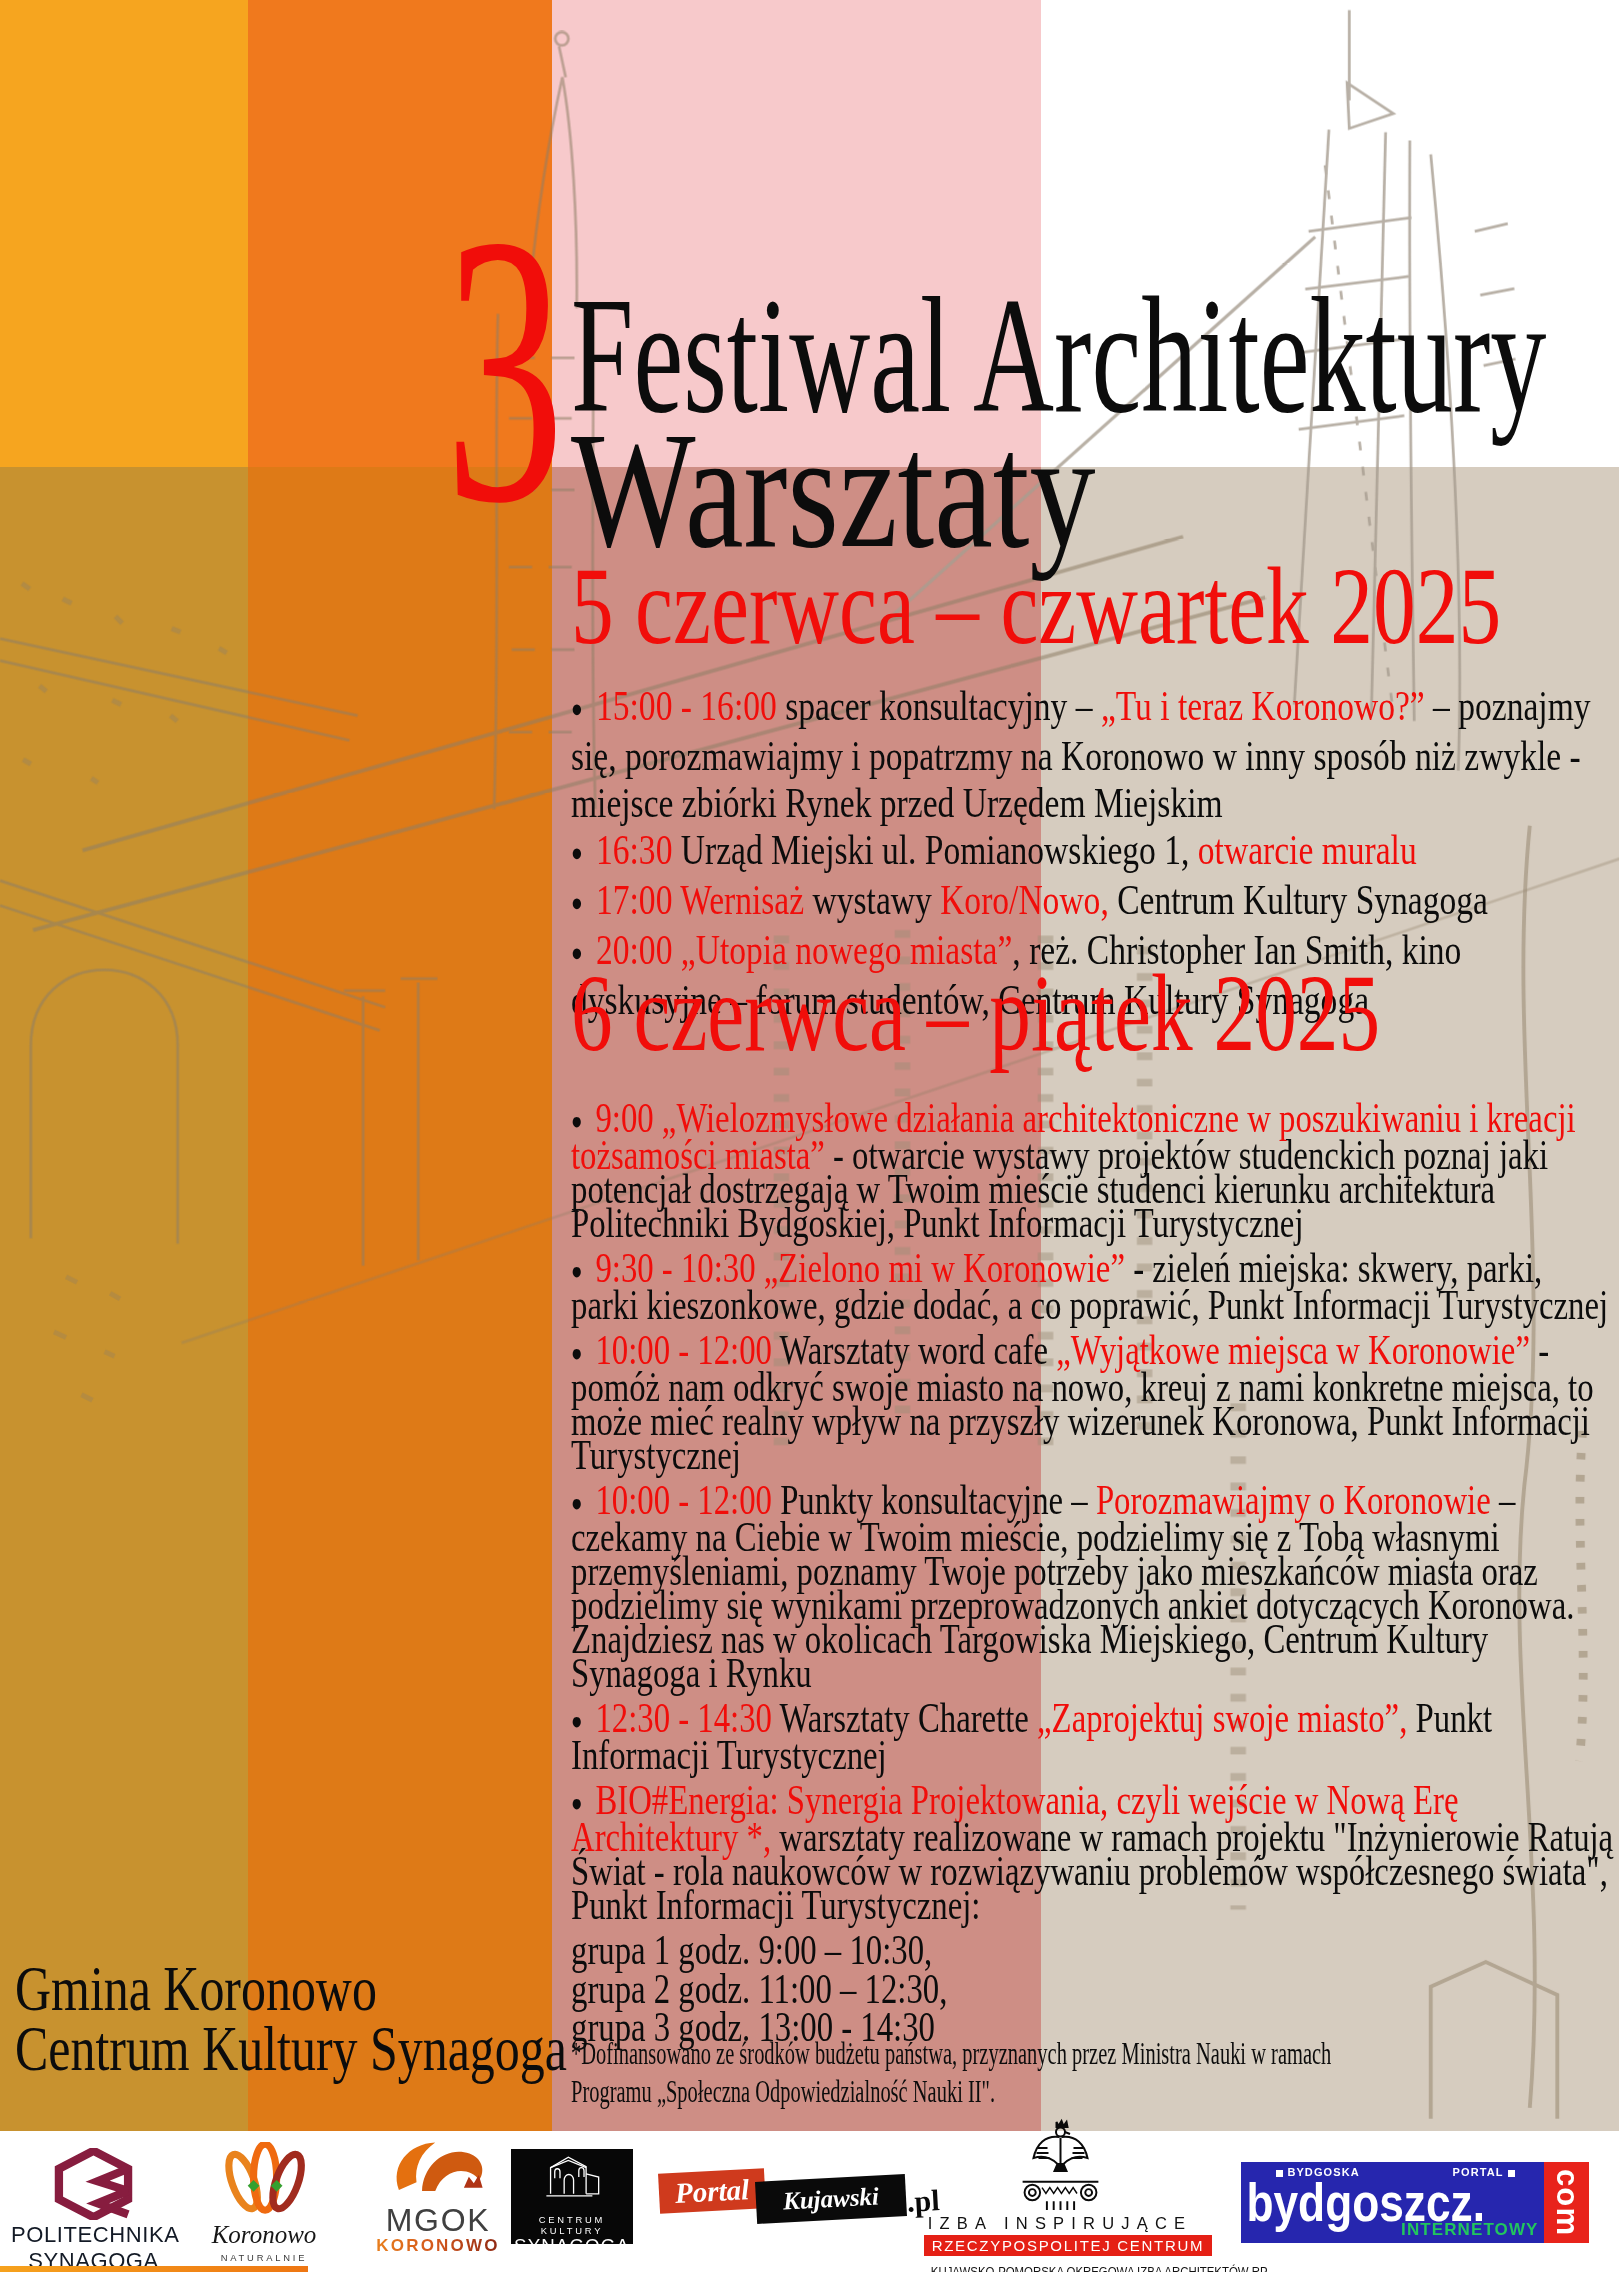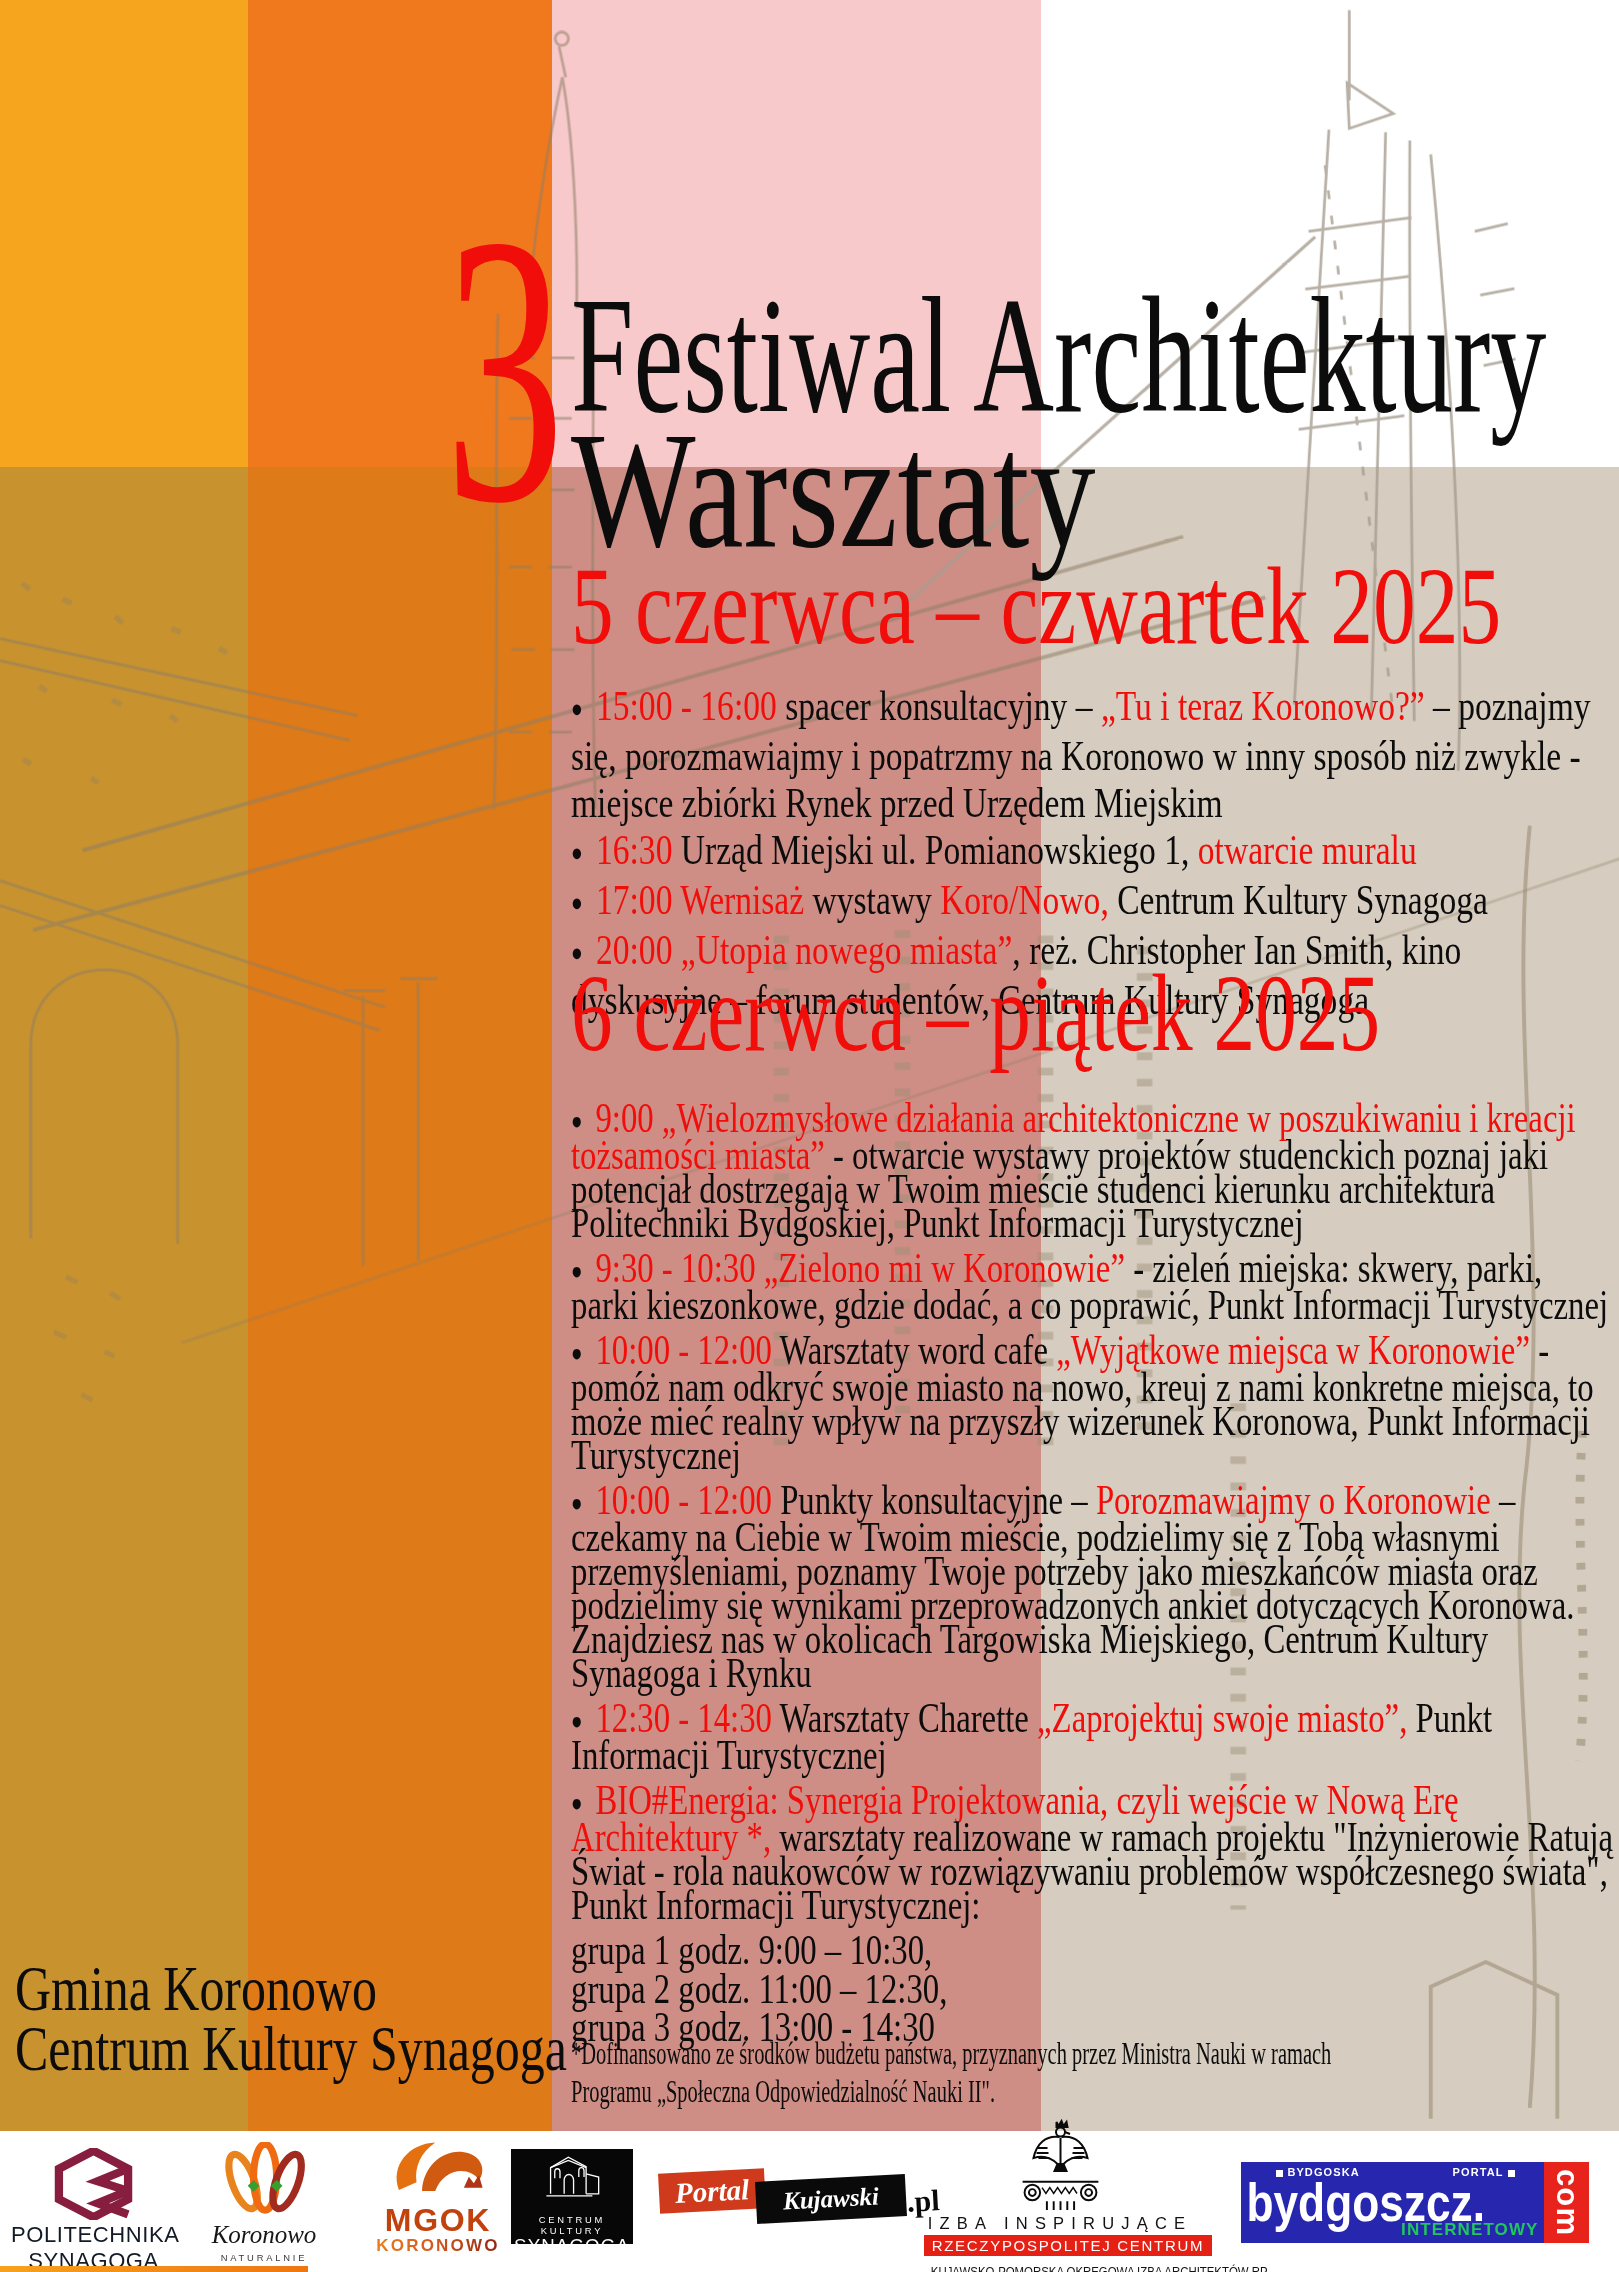--- a/index.html
+++ b/index.html
@@ -28,21 +28,21 @@
   .org{font-size:64px;line-height:61px;color:var(--ink);transform:scaleX(.78);white-space:nowrap}
   .footerband{position:absolute;left:0;top:2131px;width:1620px;height:142px;background:#fff;z-index:3}
   .logo{position:absolute;font-family:"Liberation Sans","DejaVu Sans",sans-serif}
   .pb{left:11px;top:16.5px;width:165px;text-align:center;color:#131a26}
   .pb .l1,.pb .l2{font-size:22px;font-weight:normal;letter-spacing:0.6px}
   .pb .l3{font-size:13.2px;margin-top:1.1px}
   .kor{left:187px;top:11px;width:154px;text-align:center}
   .kor .scr{font-family:"Liberation Serif",serif;font-style:italic;font-size:25px;color:#161616}
   .kor .sub{font-size:9.4px;letter-spacing:2.8px;color:#3a3a3a;margin-top:3.3px}
   .mgok{left:358px;top:5.5px;width:160px;text-align:center}
-  .mgok .acr{font-size:32px;font-weight:bold;color:#c2410c;letter-spacing:1.7px;line-height:1}
+  .mgok .acr{font-size:32px;font-weight:normal;color:#404040;letter-spacing:1.7px;line-height:1}
   .mgok .city{font-size:17px;font-weight:bold;letter-spacing:2.2px;
     background:linear-gradient(90deg,#ef8a1d,#d2561c,#7a1a10);-webkit-background-clip:text;background-clip:text;color:transparent}
   .cks{left:511px;top:18px;width:122px;height:95px;background:#070707;color:#fff;text-align:center;padding-top:3.3px}
   .cks .c1{font-size:9.4px;letter-spacing:2.8px;margin-top:14px}
   .cks .c2{font-size:18.7px;letter-spacing:1.1px;line-height:1.05}
   .cks .c3{font-size:8.3px;letter-spacing:3.9px;margin-top:1.7px}
   .pk-red{left:659px;top:40px;width:106px;height:40px;background:#CF3A1D;transform:rotate(-3deg);
      display:flex;align-items:center;justify-content:center}
   .pk-red span{font-family:"Liberation Serif",serif;font-style:italic;font-weight:bold;font-size:29px;color:#fff}
   .pk-black{left:756px;top:47px;width:150px;height:42px;background:#0a0a0a;transform:rotate(-3deg);

